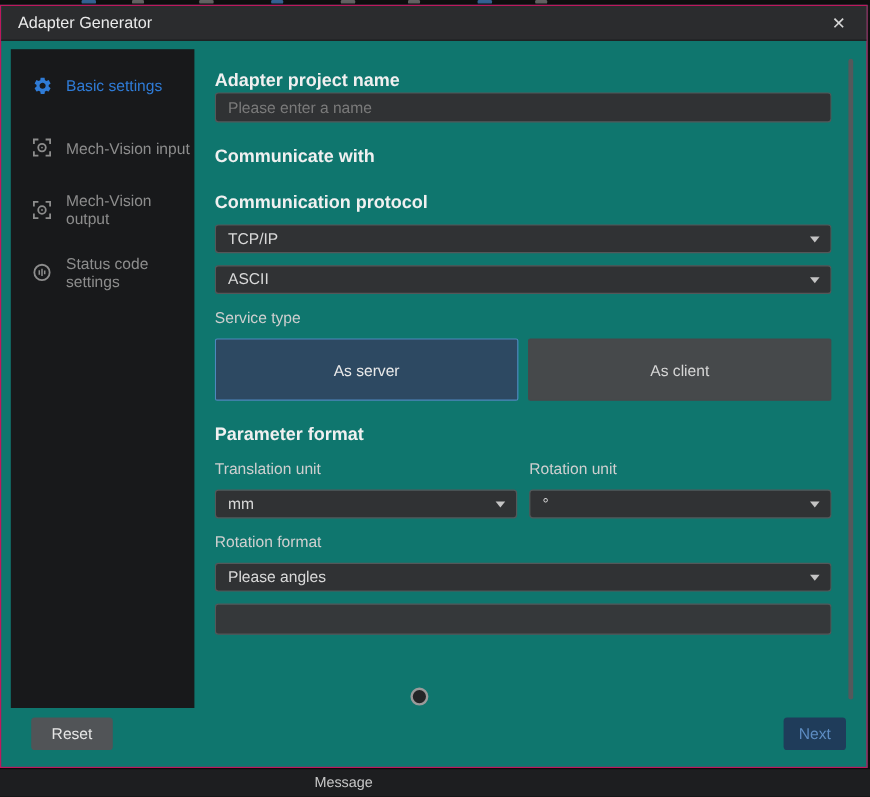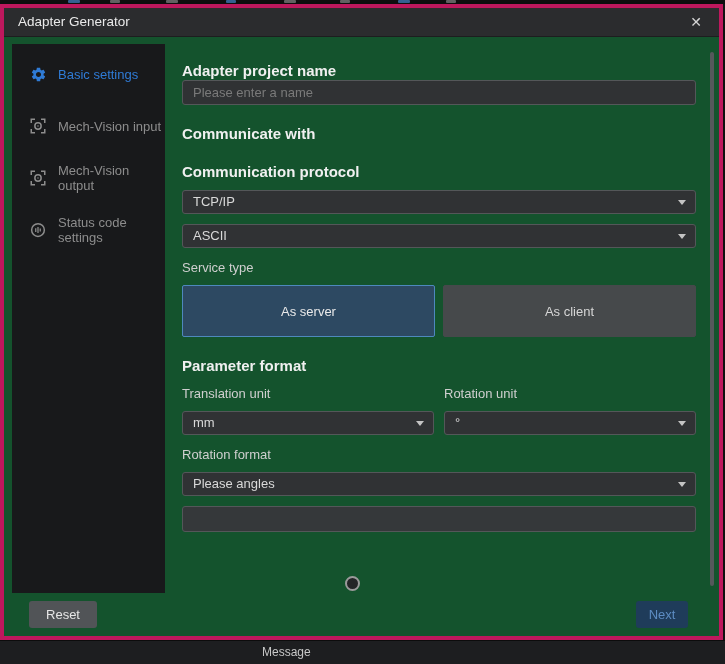--- a/index.html
+++ b/index.html
@@ -4,22 +4,22 @@
 <style>
   html,body{margin:0;padding:0;background:#0d0d0d;}
   .screen{position:relative;width:725px;height:664px;overflow:hidden;
           font-family:"Liberation Sans",sans-serif;background:#161616;}
 
   
   .top-strip{position:absolute;left:0;top:0;width:725px;height:4px;background:#101010;}
   .top-strip .frag{position:absolute;top:0;height:3px;border-radius:1px;}
 
   
-  .dialog{position:absolute;left:0;top:4px;width:723px;height:636px;background:#14532d;
-          border:4px solid #be185d;box-sizing:border-box;box-shadow:0 8px 22px rgba(0,0,0,.65);}
+  .dialog{position:absolute;left:0;top:4px;width:723px;height:636px;background:#0f766e;
+          border:1px solid #be185d;box-sizing:border-box;box-shadow:0 8px 22px rgba(0,0,0,.65);}
   .titlebar{position:absolute;left:0;top:0;width:100%;height:29px;background:#2b2c2e;
             border-bottom:1px solid #1d1d1f;box-sizing:border-box;}
   .titlebar .title{position:absolute;left:14px;top:0;line-height:28px;font-size:13.5px;color:#eaeaea;}
   .titlebar .close{position:absolute;right:12px;top:0;width:22px;line-height:28px;text-align:center;
                    font-size:14px;color:#d6d6d6;cursor:pointer;}
 
   
   .sidebar{position:absolute;left:8px;top:36px;width:153px;height:549px;background:#18191b;padding-top:4px;box-sizing:border-box;}
   .side-item{height:52px;display:flex;align-items:center;gap:11px;padding-left:17px;cursor:pointer;}
   .side-item .ico{width:18px;height:18px;flex:0 0 18px;display:flex;align-items:center;justify-content:center;}
@@ -60,21 +60,21 @@
   .partial-circle{position:absolute;left:163px;top:532px;width:15px;height:15px;border:2px solid #9a9a9a;
                   border-radius:50%;box-sizing:border-box;background:#242527;}
 
   
   .vscroll{position:absolute;left:706px;top:42px;width:4px;height:540px;background:transparent;}
   .vscroll .thumb{position:absolute;left:0;top:2px;width:4px;height:534px;background:#55585b;border-radius:2px;cursor:pointer;}
 
   
   .btn-reset{position:absolute;left:25px;top:593px;width:68px;height:27px;background:#515457;border:none;
              border-radius:3px;color:#e6e6e6;font-size:13px;cursor:pointer;font-family:"Liberation Sans",sans-serif;}
-  .btn-next{position:absolute;right:31px;top:593px;width:52px;height:27px;background:#1f3c5a;border:none;
+  .btn-next{position:absolute;right:17px;top:593px;width:52px;height:27px;background:#1f3c5a;border:none;
             border-radius:3px;color:#5d8cc2;font-size:13px;cursor:pointer;font-family:"Liberation Sans",sans-serif;}
 
   
   .bottom-strip{position:absolute;left:0;top:640px;width:725px;height:24px;background:#1d1e20;border-top:1px solid #0c0c0c;box-sizing:border-box;}
   .bottom-strip .msg{position:absolute;left:262px;top:0;line-height:23px;font-size:12px;color:#c8c8c8;}
 </style>
 </head>
 <body>
 
 <div class="screen">

